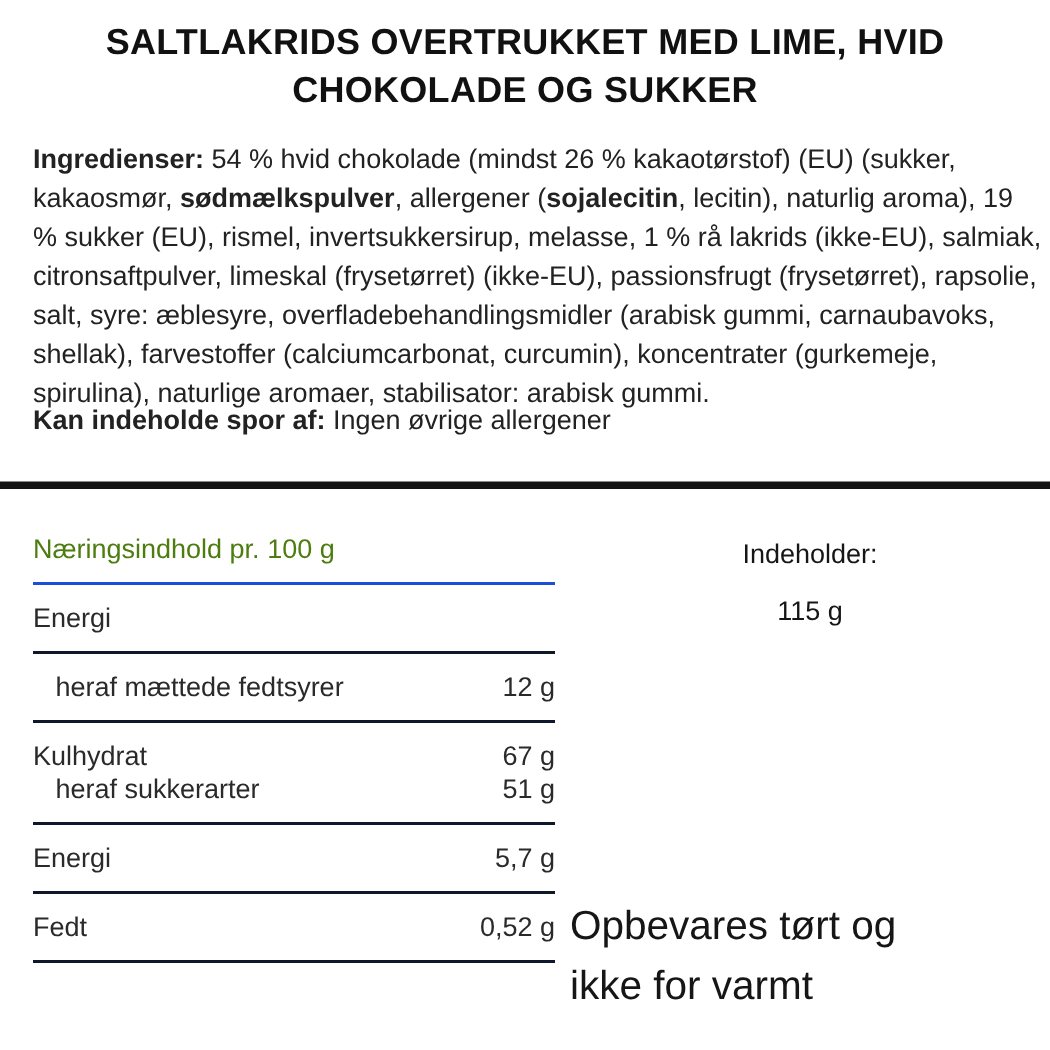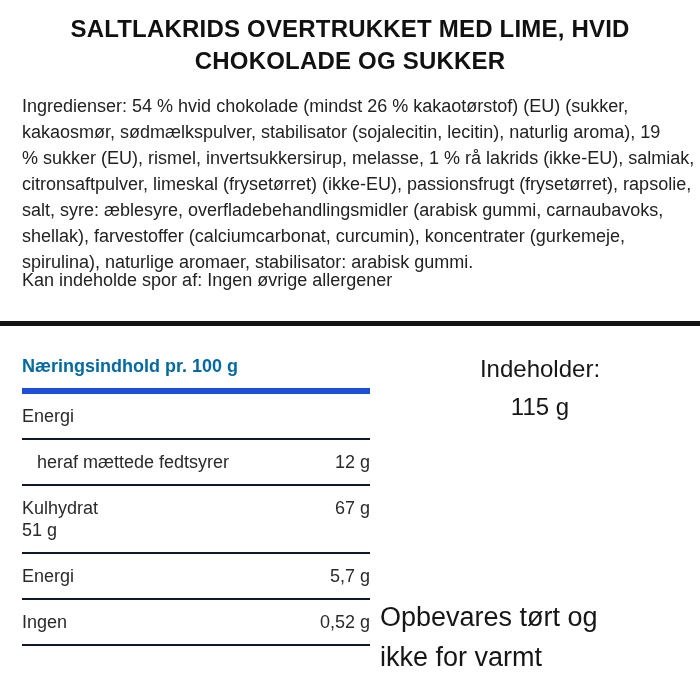--- a/index.html
+++ b/index.html
@@ -23,49 +23,49 @@
   }
   .divider {
     position:absolute; top:321px; left:0; width:700px; height:5px;
     background:#141414;
   }
   .nutrition {
     position:absolute; top:350px; left:22px; width:348px;
     font-size:18px; color:#2a2a2a;
   }
   .nut-title {
-    font-weight:bold; color:#0369a1;
-    padding:6px 0 11px 0; border-bottom:6px solid #1d4ed8;
+    font-weight:normal; color:#4d7c0f;
+    padding:6px 0 11px 0; border-bottom:2px solid #1d4ed8;
   }
   .nut-section { border-bottom:2px solid #0f172a; padding:11px 0; }
   .nut-row { display:flex; justify-content:space-between; line-height:22px; }
   .nut-row .indent { padding-left:15px; }
   .contains {
     position:absolute; top:350px; left:392px; width:296px;
-    text-align:center; font-size:24px; line-height:38px; color:#161616;
+    text-align:center; font-size:18px; line-height:38px; color:#161616;
   }
   .storage {
     position:absolute; top:585px; left:380px; width:296px;
     font-size:27px; line-height:40px; color:#161616;margin-top:12px;
   }
-  .b { font-weight:normal; }
+  .b { font-weight:bold; }
 </style>
 </head>
 <body>
 
 <div class="page">
 
   <h1 class="title">
     <div>SALTLAKRIDS OVERTRUKKET MED LIME, HVID</div>
     <div>CHOKOLADE OG SUKKER</div>
   </h1>
 
   <div class="ingredients" id="ingredients">
       <div class="ing-line"><span class="b">Ingredienser:</span><span> 54 % hvid chokolade (mindst 26 % kakaotørstof) (EU) (sukker,</span></div>
-      <div class="ing-line"><span>kakaosmør, </span><span class="b">sødmælkspulver</span><span>, stabilisator (</span><span class="b">sojalecitin</span><span>, lecitin), naturlig aroma), 19</span></div>
+      <div class="ing-line"><span>kakaosmør, </span><span class="b">sødmælkspulver</span><span>, allergener (</span><span class="b">sojalecitin</span><span>, lecitin), naturlig aroma), 19</span></div>
       <div class="ing-line"><span>% sukker (EU), rismel, invertsukkersirup, melasse, 1 % rå lakrids (ikke-EU), salmiak,</span></div>
       <div class="ing-line"><span>citronsaftpulver, limeskal (frysetørret) (ikke-EU), passionsfrugt (frysetørret), rapsolie,</span></div>
       <div class="ing-line"><span>salt, syre: æblesyre, overfladebehandlingsmidler (arabisk gummi, carnaubavoks,</span></div>
       <div class="ing-line"><span>shellak), farvestoffer (calciumcarbonat, curcumin), koncentrater (gurkemeje,</span></div>
       <div class="ing-line"><span>spirulina), naturlige aromaer, stabilisator: arabisk gummi.</span></div>
     </div>
 
   <div class="allergens" id="allergens"><span class="b">Kan indeholde spor af:</span><span> Ingen øvrige allergener</span></div>
 
   <div class="divider"></div>
@@ -83,32 +83,33 @@
             <span class="indent">heraf mættede fedtsyrer</span>
             <span>12 g</span>
           </div>
         </div>
         <div class="nut-section">
           <div class="nut-row">
             <span>Kulhydrat</span>
             <span>67 g</span>
           </div>
           <div class="nut-row">
+            <span class="indent">heraf sukkerarter</span>
             <span>51 g</span>
           </div>
         </div>
         <div class="nut-section">
           <div class="nut-row">
             <span>Energi</span>
             <span>5,7 g</span>
           </div>
         </div>
         <div class="nut-section">
           <div class="nut-row">
-            <span>Ingen</span>
+            <span>Fedt</span>
             <span>0,52 g</span>
           </div>
         </div>
       </div>
   </div>
 
   <div class="contains">
     <div>Indeholder:</div>
     <div>115 g</div>
   </div>

